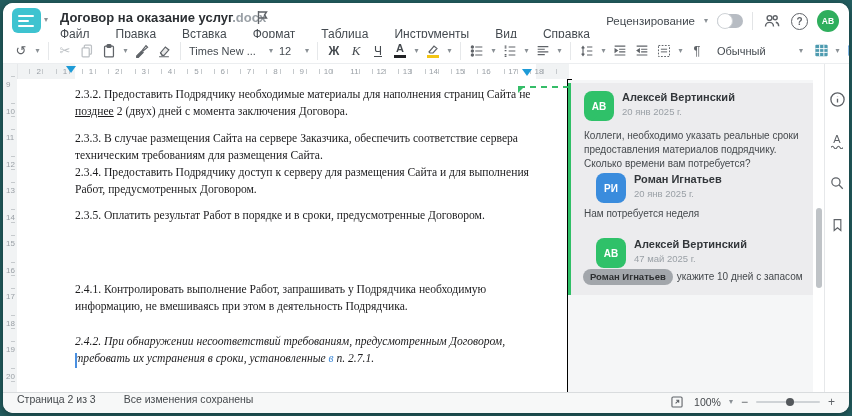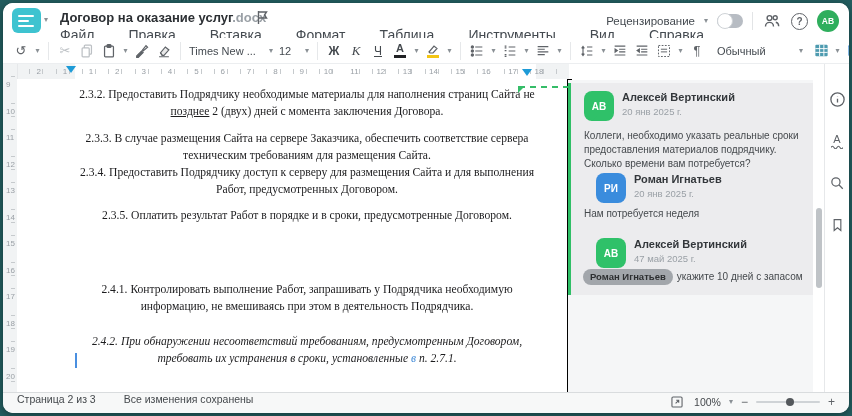--- a/index.html
+++ b/index.html
@@ -11,21 +11,21 @@
   #logo{position:absolute;left:9px;top:5px;width:29px;height:25px;background:#3ec3d0;border-radius:6px;}
   #logo i{position:absolute;left:6px;height:2px;background:#fff;border-radius:1px;}
   #logo i:nth-child(1){top:7px;width:16px;}
   #logo i:nth-child(2){top:12px;width:11px;}
   #logo i:nth-child(3){top:17px;width:16px;}
   .caret{font-size:8px;color:#8a9095;line-height:1;}
   #logo-caret{position:absolute;left:41px;top:13px;}
   #titlewrap{position:absolute;left:57px;top:7px;font-size:13px;color:#2b2f33;font-weight:bold;white-space:nowrap;}
   #titlewrap .ext{color:#9aa0a6;font-weight:bold;}
   #flag{position:absolute;left:253px;top:7px;}
-  #menubar{position:absolute;left:57px;top:24px;display:flex;gap:34px;font-size:14px;color:#444a50;}
+  #menubar{position:absolute;left:57px;top:24px;display:flex;gap:26px;font-size:12px;color:#444a50;}
   #menubar span{cursor:default;}
   #hdr-right{position:absolute;right:10px;top:7px;display:flex;align-items:center;gap:9px;}
   #review-label{font-size:11.5px;color:#444a50;}
   #toggle{width:26px;height:14px;border-radius:7px;background:#b7bcc3;position:relative;}
   #toggle .knob{position:absolute;left:0px;top:-1px;width:16px;height:16px;border-radius:50%;background:#fff;border:1px solid #cfd3d7;box-sizing:border-box;}
   .vsep{width:1px;height:18px;background:#e2e4e6;}
   .circle-q{width:17px;height:17px;border:1.5px solid #5f6368;border-radius:50%;display:flex;align-items:center;justify-content:center;font-size:10px;color:#5f6368;font-weight:bold;box-sizing:border-box;}
   #avatar{width:22px;height:22px;border-radius:50%;background:#2fae5d;color:#fff;font-size:8.5px;font-weight:bold;display:flex;align-items:center;justify-content:center;}
 
   
@@ -51,21 +51,21 @@
   #hruler{position:absolute;left:14px;top:61px;width:552px;height:15px;background:#f1f3f4;border-bottom:1px solid #e0e2e4;overflow:hidden;}
   #hruler .rwhite{position:absolute;left:58px;top:0;width:461px;height:100%;background:#fff;}
   .rticks-h{position:absolute;left:0;top:5px;width:100%;height:5px;background:repeating-linear-gradient(90deg,transparent 0 12.2px,#c6cacd 12.2px 13.18px);}
   .rnum{position:absolute;font-size:8px;color:#9aa0a6;transform:translateX(-50%);top:3px;}
   #vruler{position:absolute;left:0;top:61px;width:14px;height:328px;background:#f1f3f4;border-right:1px solid #e6e8ea;overflow:hidden;}
   #vruler .rnum{transform:none;left:3px;top:0;}
   .rticks-v{position:absolute;left:8px;top:0;width:4px;height:100%;background:repeating-linear-gradient(180deg,transparent 0 12.3px,#c6cacd 12.3px 13.25px);}
   .mk{position:absolute;width:0;height:0;border:5px solid transparent;border-top:7px solid #1e9bd7;}
 
   
-  #doc{position:absolute;left:14px;top:76px;width:550px;height:313px;background:#fff;border-right:5px solid #000000;text-align:center;}
+  #doc{position:absolute;left:14px;top:76px;width:550px;height:313px;background:#fff;border-right:5px solid #000000;}
   .p{position:absolute;left:58px;width:464px;font-family:"Liberation Serif",serif;font-size:11.6px;line-height:17.4px;color:#1c1c1e;}
   .uline{text-decoration:underline;}
   .tc-blue{color:#4a90d9;}
   #caret-bar{position:absolute;left:58px;top:274px;width:2px;height:15px;background:#4a8fe0;}
   #connector{position:absolute;left:516px;top:83px;width:50px;border-top:2px dashed #35bd68;}
   #connector::before{content:"";position:absolute;left:-1px;top:-2px;width:0;height:0;border-top:7px solid #35bd68;border-right:7px solid transparent;}
 
   
   #panel{position:absolute;left:565px;top:77px;width:245px;height:312px;background:#f5f6f7;}
   #panel .card{position:absolute;left:0;top:3px;width:100%;height:212px;background:#ececee;}

